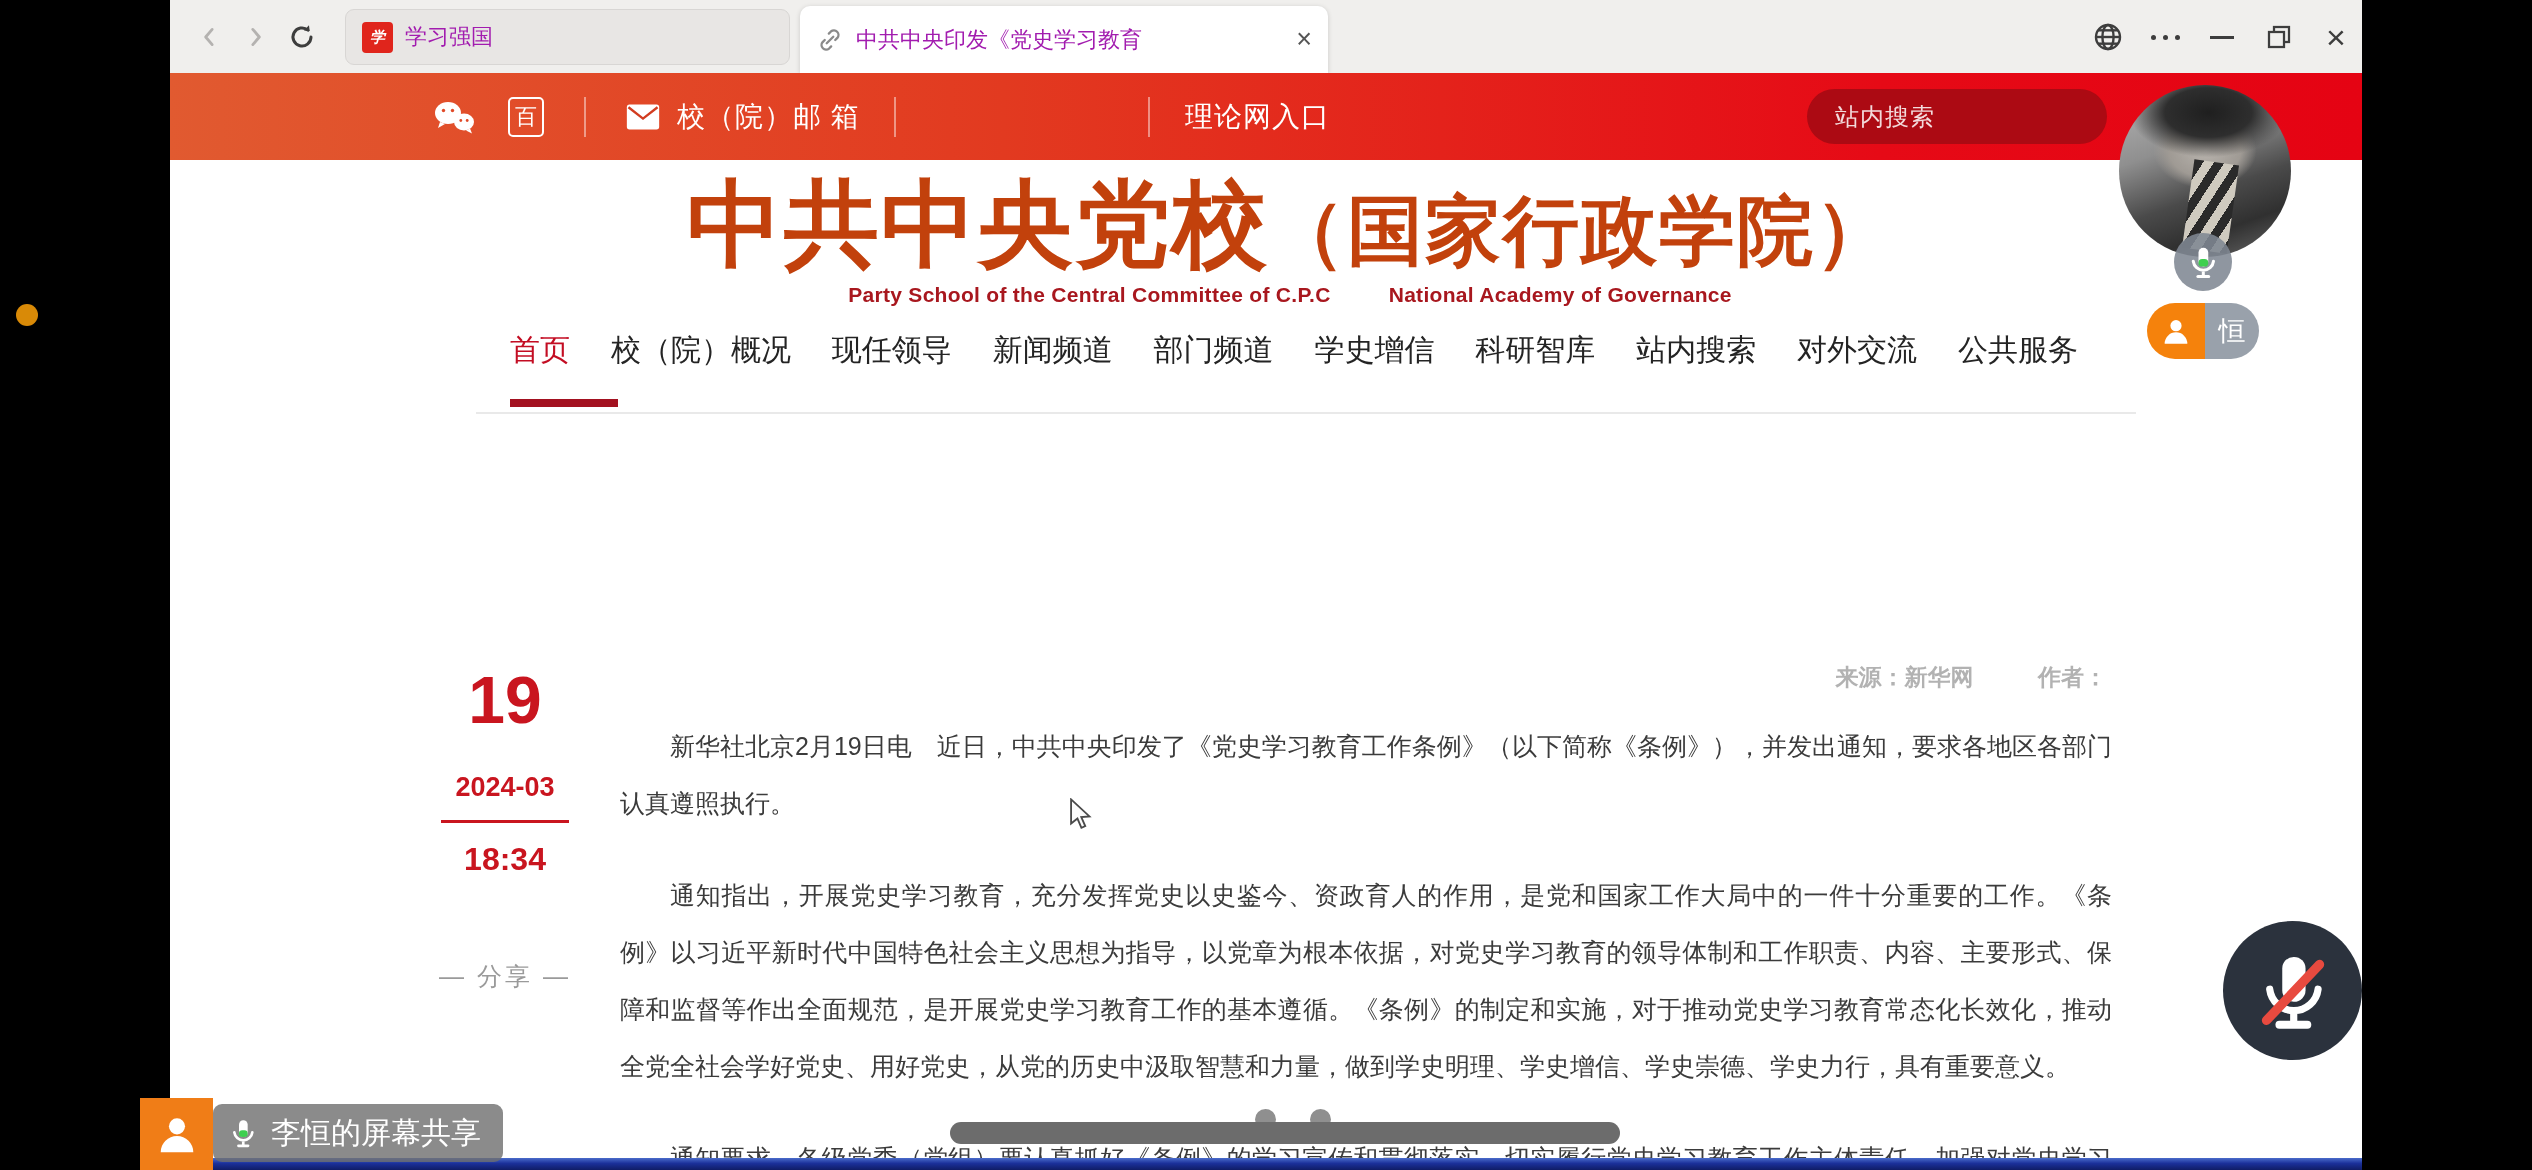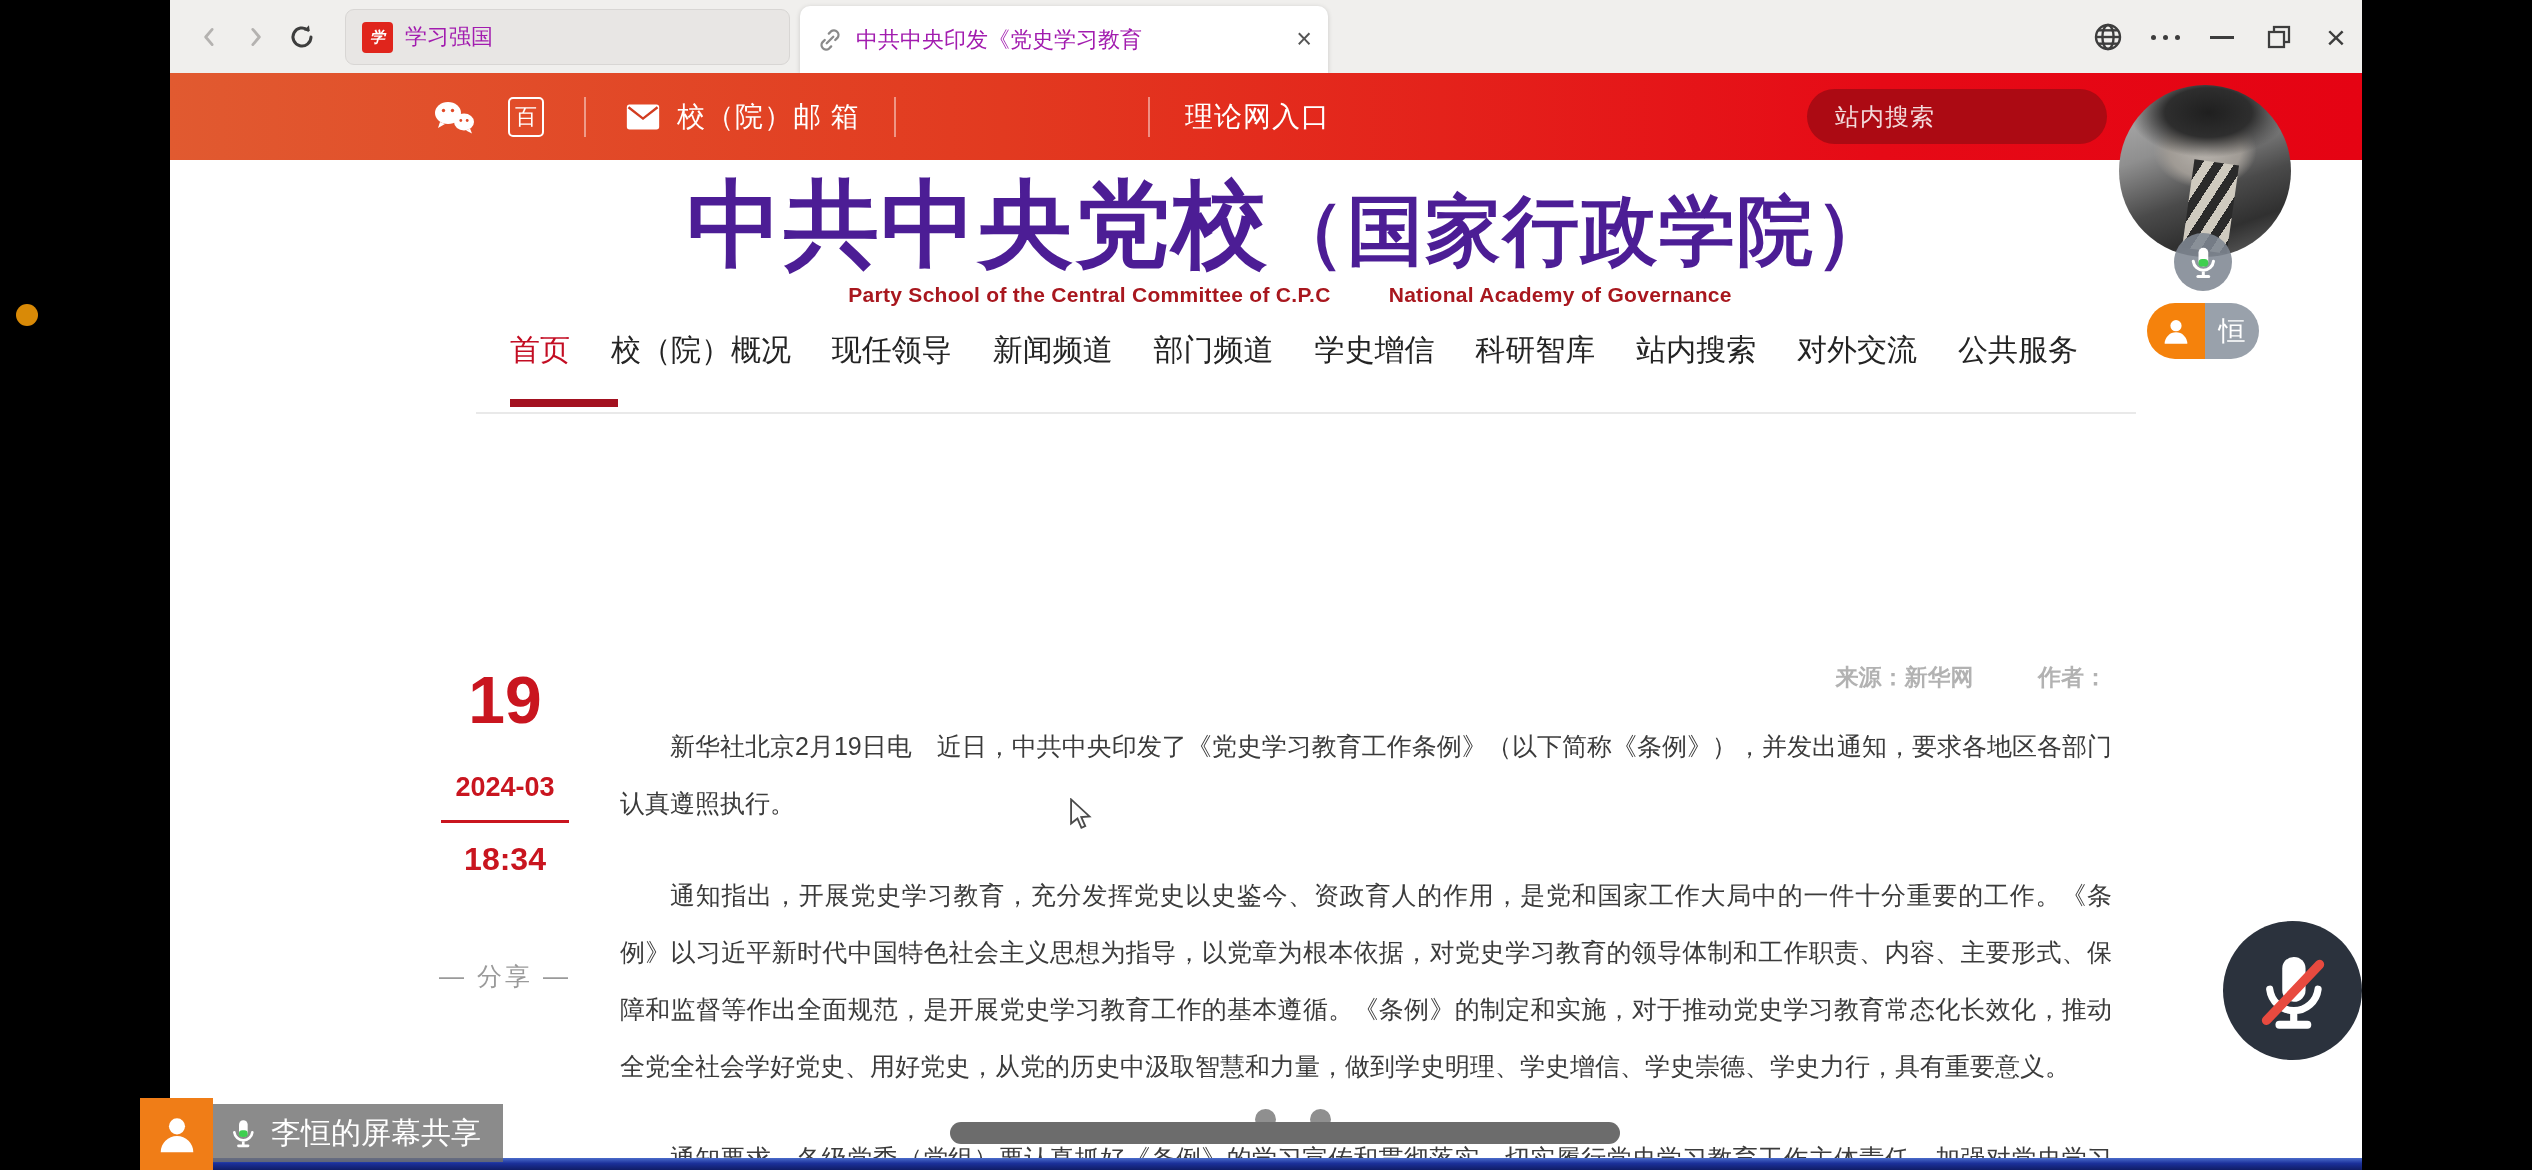--- a/index.html
+++ b/index.html
@@ -36,21 +36,21 @@
   .baidu-box{width:36px;height:40px;border:2.5px solid #fff;border-radius:5px;color:#fff;font-size:22px;
              display:flex;align-items:center;justify-content:center;}
   .search{left:1637px;top:16px;width:300px;height:55px;border-radius:28px;background:#ac0a13;
           display:flex;align-items:center;padding:0 18px 0 26px;}
   .search input{flex:1;background:transparent;border:none;outline:none;color:#fff;font-size:24px;
                 font-family:inherit;letter-spacing:1px;}
   .search input::placeholder{color:rgba(255,255,255,.85);}
 
   
   .logo{left:1120px;top:172px;transform:translateX(-50%);text-align:center;white-space:nowrap;}
-  .logo-cn{color:#4c1d95;font-weight:bold;font-size:95px;line-height:1.1;letter-spacing:2px;}
+  .logo-cn{color:#c2410c;font-weight:bold;font-size:95px;line-height:1.1;letter-spacing:2px;}
   .logo-cn .paren{font-size:76px;}
   .logo-en{margin-top:6px;display:flex;gap:58px;justify-content:center;color:#a8171e;
            font-size:21px;font-weight:bold;letter-spacing:.3px;}
 
   
   .mainnav{left:340px;top:330px;width:1568px;display:flex;justify-content:space-between;
            font-size:30px;color:#242424;white-space:nowrap;}
   .mainnav .active{color:#c30d23;}
   .nav-underline{left:340px;top:399px;width:108px;height:8px;background:#a31120;}
   .nav-border{left:306px;top:412px;width:1660px;height:2px;background:#e9e9e9;}
@@ -87,21 +87,21 @@
   .avatar::after{content:"";position:absolute;left:40%;top:45%;width:26%;height:52%;
           background:repeating-linear-gradient(115deg,#2a2a2a 0 9px,#cfcabf 9px 18px);transform:rotate(8deg);}
   .micbubble{left:2174px;top:233px;width:58px;height:58px;border-radius:50%;
              background:rgba(128,136,147,.88);display:flex;align-items:center;justify-content:center;z-index:7;}
   .badge{left:2147px;top:303px;width:112px;height:56px;border-radius:28px;display:flex;overflow:hidden;z-index:7;}
   .badge-left{width:58px;background:#f5820c;display:flex;align-items:center;justify-content:center;}
   .badge-right{flex:1;background:#99a1ab;color:#fff;font-size:27px;display:flex;align-items:center;justify-content:center;}
   .chip-avatar{left:140px;top:1098px;width:73px;height:72px;background:#f07d17;z-index:6;
                display:flex;align-items:center;justify-content:center;}
   .chip-label{left:213px;top:1104px;height:58px;background:rgba(110,110,110,.8);z-index:6;
-              display:flex;align-items:center;gap:12px;padding:0 22px 0 14px;color:#fff;font-size:30px;white-space:nowrap;}
+              display:flex;align-items:center;gap:12px;padding:0 22px 0 14px;color:#fff;font-size:30px;white-space:nowrap;border-radius:9px;}
   .mutebtn{left:2223px;top:921px;width:139px;height:139px;border-radius:50%;background:#2b323d;z-index:6;
            display:flex;align-items:center;justify-content:center;}
   .orange-dot{left:16px;top:304px;width:22px;height:22px;border-radius:50%;background:#d98a07;z-index:2;}
   .cursor{left:1066px;top:798px;z-index:9;}
   .black-right{left:2362px;top:0;width:170px;height:1170px;background:#000;z-index:5;}
 </style>
 </head>
 <body>
 
 <div class="stage">

